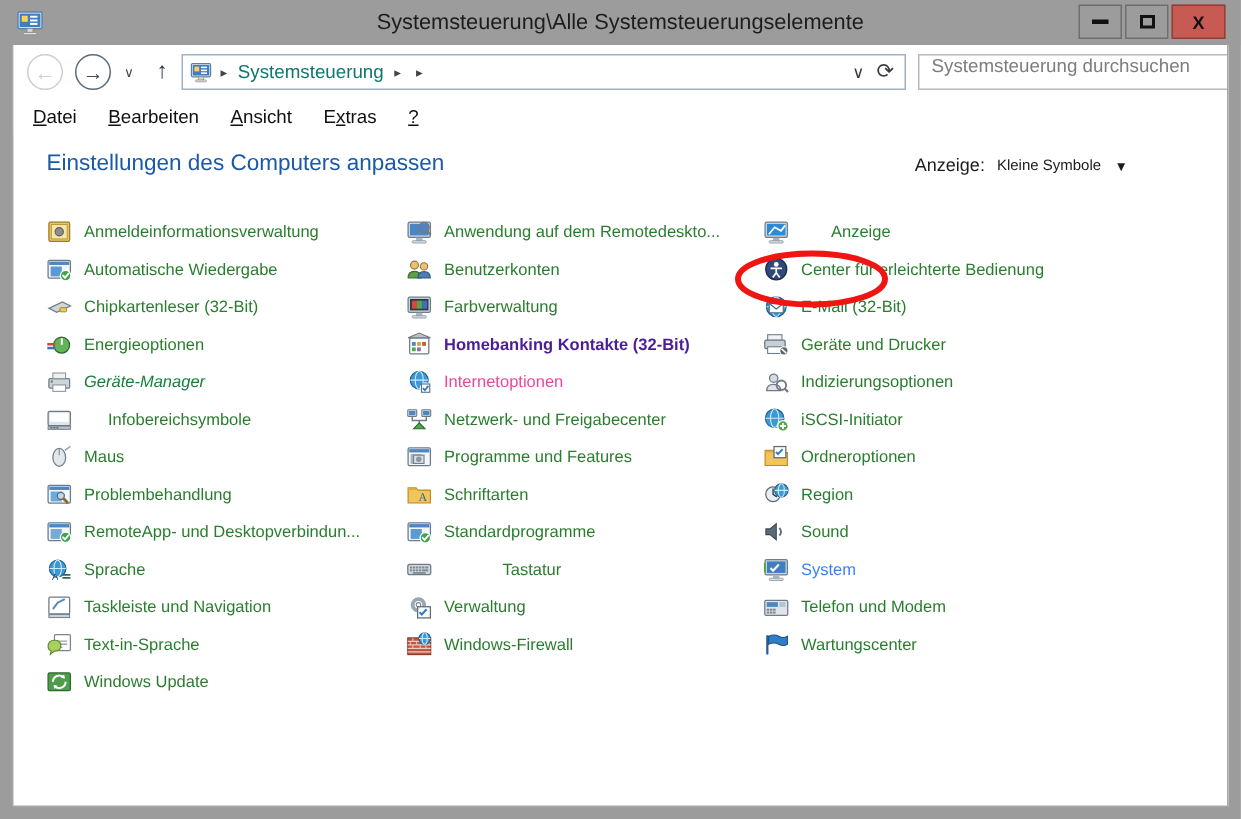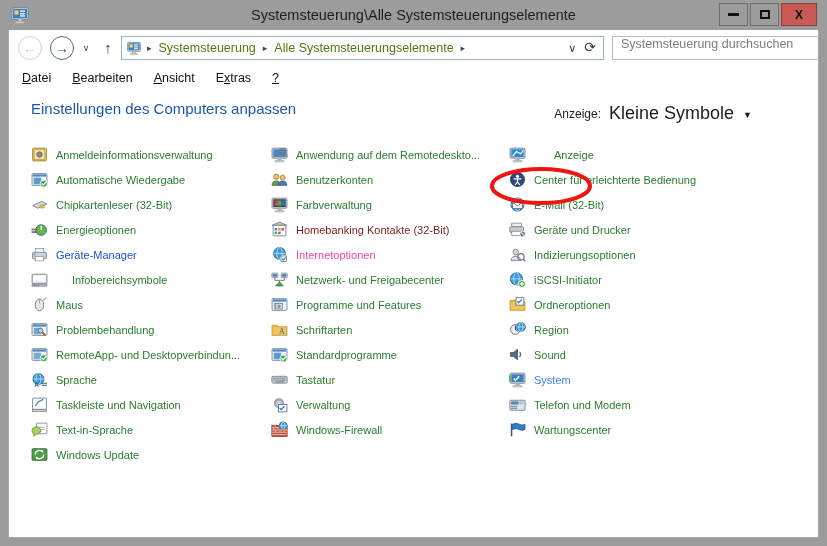--- a/index.html
+++ b/index.html
@@ -100,21 +100,21 @@
 
   .addressbar {
     position: absolute; left: 112px; top: 6px;
     width: 483px; height: 24px;
     border: 1px solid #9bb2c4;
     background: #fff;
     display: flex; align-items: center;
   }
   .addr-icon { margin-left: 4px; width: 16px; height: 16px; flex: 0 0 auto; }
   .crumb {
-    font-size: 12.5px; color: #4d7c0f;
+    font-size: 12.5px; color: #0f766e;
     padding: 0 2px;
     white-space: nowrap;
     font-family: "Liberation Sans", sans-serif;
   }
   .crumb-sep {
     color: #444; font-size: 9px;
     padding: 0 5px;
     position: relative; top: 0px;
   }
   .addr-spacer { flex: 1 1 auto; }
@@ -166,21 +166,21 @@
     font-size: 15px; color: #1a59a8;
     font-family: "Liberation Sans", sans-serif;
     white-space: nowrap;
   }
   .view-block {
     position: absolute; right: 66px; top: 13px;
     display: flex; align-items: center;
     white-space: nowrap;
   }
   .view-label { font-size: 12px; color: #1c1c1c; margin-right: 8px; }
-  .view-value { font-size: 18px; color: #1c1c1c; }
+  .view-value { font-size: 10px; color: #1c1c1c; }
   .view-caret { font-size: 9px; color: #1c1c1c; margin-left: 9px; position: relative; top: 1px; }
 
   
   .items-area {
     position: relative;
     height: 360px;
   }
   .col {
     position: absolute;
     top: 0;
@@ -273,21 +273,20 @@
             <rect x="10" y="5.5" width="5" height="1.3" fill="#ffffff"></rect>
             <rect x="10" y="8" width="5" height="1.3" fill="#ffffff"></rect>
             <rect x="10" y="10.3" width="5" height="1.3" fill="#ffffff"></rect>
             <rect x="8" y="14" width="4" height="3" fill="#d6d6d6" stroke="#8a8a8a" stroke-width="0.6"></rect>
             <rect x="5.5" y="16.6" width="9" height="1.6" rx="0.6" fill="#e2e2e2" stroke="#8a8a8a" stroke-width="0.6"></rect>
           </svg>
         </span>
         <span class="crumb-sep">▸</span>
         <span class="crumb">Systemsteuerung</span>
         <span class="crumb-sep">▸</span>
-        <span class="crumb">Alle Systemsteuerungselemente</span>
         <span class="crumb-sep">▸</span>
         <span class="addr-spacer"></span>
         <span class="addr-chevron">∨</span>
         <span class="addr-refresh">⟳</span>
       </div>
 
       <div class="searchbox">
         <span class="sph">Systemsteuerung durchsuchen</span>
         <span class="search-icon">
           <svg width="13" height="13" viewBox="0 0 14 14">
@@ -351,21 +350,21 @@
               </svg></span>
             <span class="lbl" style="color: rgb(42, 125, 46);">Energieoptionen</span>
           </div>
           <div class="cp-item">
             <span class="ic"><svg width="17" height="17" viewBox="0 0 16 16">
                 <rect x="1.5" y="6" width="13" height="6" rx="0.8" fill="#cdd4da" stroke="#6f7b86" stroke-width="0.8"></rect>
                 <rect x="4" y="2.5" width="8" height="3.6" fill="#eef1f4" stroke="#7d8892" stroke-width="0.6"></rect>
                 <rect x="4" y="10" width="8" height="4" fill="#ffffff" stroke="#7d8892" stroke-width="0.6"></rect>
                 <rect x="2.6" y="7.2" width="1.4" height="1.4" fill="#4f9d4a"></rect>
               </svg></span>
-            <span class="lbl" style="color: #1d4ed8;">Geräte-Manager</span>
+            <span class="lbl" style="color: #15803d; font-style: italic;">Geräte-Manager</span>
           </div>
           <div class="cp-item">
             <span class="ic"><svg width="17" height="17" viewBox="0 0 16 16">
                 <rect x="1" y="3" width="14" height="9" rx="1" fill="#dfe5ea" stroke="#6e7a85" stroke-width="0.8"></rect>
                 <rect x="2.2" y="4.2" width="11.6" height="5.4" fill="#ffffff"></rect>
                 <rect x="1" y="12.3" width="14" height="2" fill="#b9c2ca" stroke="#6e7a85" stroke-width="0.6"></rect>
                 <rect x="2.4" y="12.9" width="1.3" height="0.9" fill="#5a6770"></rect>
                 <rect x="4.3" y="12.9" width="1.3" height="0.9" fill="#5a6770"></rect>
                 <rect x="6.2" y="12.9" width="1.3" height="0.9" fill="#5a6770"></rect>
               </svg></span>
@@ -471,21 +470,21 @@
           <div class="cp-item">
             <span class="ic"><svg width="17" height="17" viewBox="0 0 16 16">
                 <rect x="2" y="4" width="12" height="10" rx="0.8" fill="#ffffff" stroke="#6f7b86" stroke-width="0.8"></rect>
                 <path d="M1 4 L8 1 L15 4 Z" fill="#b9c3cb" stroke="#6f7b86" stroke-width="0.7"></path>
                 <rect x="3.4" y="6.6" width="2.4" height="2.4" fill="#4f86c0"></rect>
                 <rect x="6.6" y="6.6" width="2.4" height="2.4" fill="#d6a43c"></rect>
                 <rect x="9.8" y="6.6" width="2.4" height="2.4" fill="#cf5746"></rect>
                 <rect x="3.4" y="10" width="2.4" height="2.4" fill="#4fa84a"></rect>
                 <rect x="6.6" y="10" width="2.4" height="2.4" fill="#8a6fb5"></rect>
               </svg></span>
-            <span class="lbl" style="color: #7f1d1d;">Homebanking Kontakte (32-Bit)</span>
+            <span class="lbl" style="color: #4c1d95; font-weight: bold;">Homebanking Kontakte (32-Bit)</span>
           </div>
           <div class="cp-item">
             <span class="ic"><svg width="17" height="17" viewBox="0 0 16 16">
                 <circle cx="8" cy="7" r="5.6" fill="#3b9ad6" stroke="#1d5f8c" stroke-width="0.7"></circle>
                 <path d="M2.4000000000000004 7 h11.2" stroke="#cfe9f7" stroke-width="0.7" fill="none"></path>
                 <ellipse cx="8" cy="7" rx="2.52" ry="5.6" fill="none" stroke="#cfe9f7" stroke-width="0.7"></ellipse>
                 <circle cx="12" cy="12" r="3.3" fill="#ffffff" stroke="#ffffff" stroke-width="0.8"></circle>
                 <rect x="9.4" y="9.4" width="5.2" height="5.2" fill="#ffffff" stroke="#5f6e7b" stroke-width="0.7"></rect>
                 <path d="M10.3 12 l1.2 1.3 l2.3 -2.7" stroke="#2e7cc4" stroke-width="1.1" fill="none"></path>
               </svg></span>
@@ -540,21 +539,21 @@
                 <rect x="7.9" y="6.3" width="1.4" height="1.2" fill="#7c8893"></rect>
                 <rect x="9.8" y="6.3" width="1.4" height="1.2" fill="#7c8893"></rect>
                 <rect x="11.7" y="6.3" width="1.9" height="1.2" fill="#7c8893"></rect>
                 <rect x="2.2" y="8.1" width="1.4" height="1.2" fill="#7c8893"></rect>
                 <rect x="4.1" y="8.1" width="1.4" height="1.2" fill="#7c8893"></rect>
                 <rect x="6" y="8.1" width="1.4" height="1.2" fill="#7c8893"></rect>
                 <rect x="7.9" y="8.1" width="1.4" height="1.2" fill="#7c8893"></rect>
                 <rect x="9.8" y="8.1" width="3.8" height="1.2" fill="#7c8893"></rect>
                 <rect x="4" y="9.8" width="8" height="1.1" fill="#7c8893"></rect>
               </svg></span>
-            <span class="lbl" style="color: rgb(42, 125, 46);">Tastatur</span>
+            <span class="lbl" style="color: rgb(42, 125, 46); margin-left: 39px;">Tastatur</span>
           </div>
           <div class="cp-item">
             <span class="ic"><svg width="17" height="17" viewBox="0 0 16 16">
                 <circle cx="7.5" cy="6.8" r="3.6" fill="none" stroke="#9aa6b0" stroke-width="2.4"></circle>
                 <circle cx="7.5" cy="6.8" r="1.4" fill="#ffffff" stroke="#7d8a95" stroke-width="0.7"></circle>
                 <rect x="7" y="8" width="8" height="7" fill="#ffffff" stroke="#5f6e7b" stroke-width="0.8"></rect>
                 <path d="M8.2 11.4 l1.4 1.5 l3 -3.3" stroke="#2e7cc4" stroke-width="1.3" fill="none"></path>
               </svg></span>
             <span class="lbl" style="color: rgb(42, 125, 46);">Verwaltung</span>
           </div>

